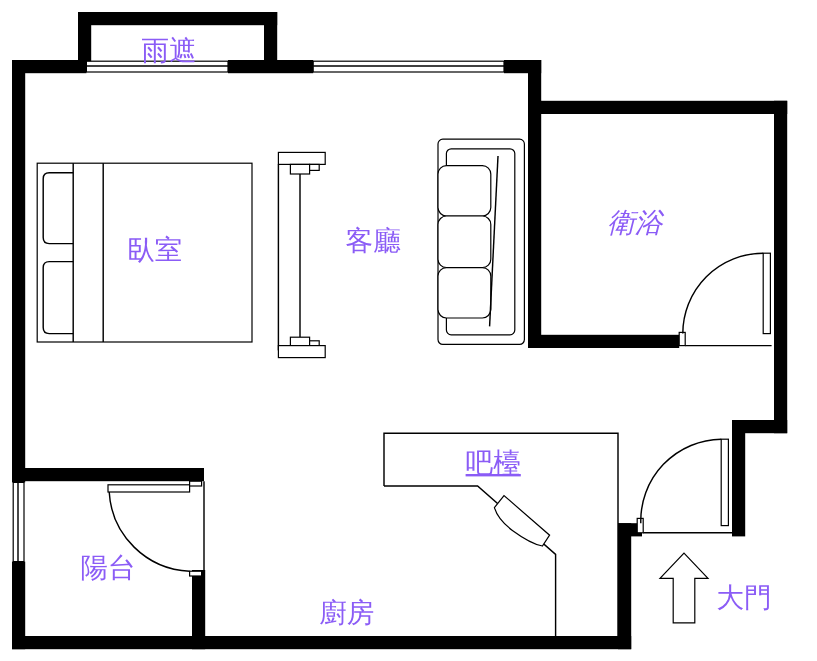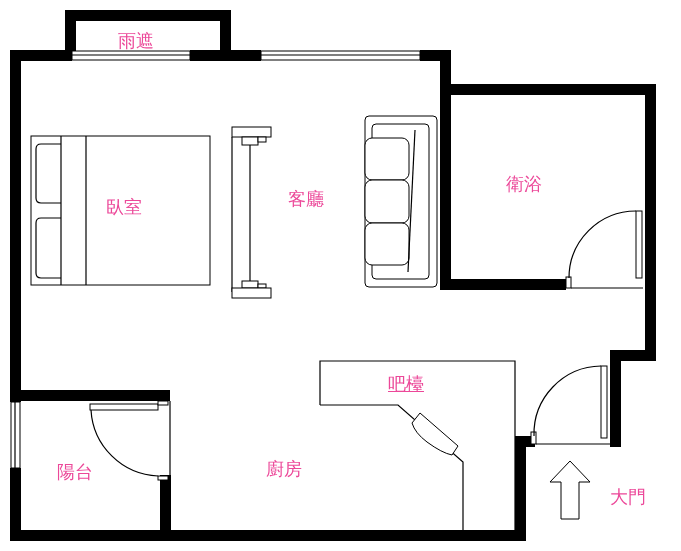--- a/index.html
+++ b/index.html
@@ -4,22 +4,22 @@
 <style>
   html, body { margin: 0; padding: 0; background: #ffffff; }
   body { width: 681px; height: 551px; overflow: hidden; position: relative; }
   #plan { position: absolute; left: 0; top: 0; width: 681px; height: 551px; }
   .wall { fill: #000000; }
   .line { fill: none; stroke: #000000; stroke-width: 1.2; }
   .thin { fill: #ffffff; stroke: #000000; stroke-width: 1; }
   .label {
     position: absolute;
     font-family: "DejaVu Sans", sans-serif;
-    font-size: 18px;
-    color: #ec4899;
+    font-size: 23px;
+    color: #8b5cf6;
     white-space: nowrap;
     line-height: 1;
   }
 </style>
 </head>
 <body>
 
 <svg id="plan" viewBox="0 0 681 551" xmlns="http://www.w3.org/2000/svg">
 
   <g>
@@ -127,17 +127,17 @@
   </g>
 
   <g>
     <path class="thin" d="M570 461 L590 482 H579 V519 H561 V482 H550 Z"></path>
   </g>
 </svg>
 
 <div class="label" style="left:118px; top:32px;">雨遮</div>
 <div class="label" style="left:106px; top:198px;">臥室</div>
 <div class="label" style="left:288px; top:190px;">客廳</div>
-<div class="label" style="left:506px; top:175px;">衛浴</div>
+<div class="label" style="left:506px; top:175px;font-style:italic;">衛浴</div>
 <div class="label" style="left:388px; top:375px;text-decoration:underline;">吧檯</div>
-<div class="label" style="left:57px; top:463px;">陽台</div>
-<div class="label" style="left:266px; top:460px;text-align:center;">廚房</div>
-<div class="label" style="left:597px; top:488px;margin-left:13px;">大門</div>
+<div class="label" style="left:67px; top:463px;">陽台</div>
+<div class="label" style="left:266px; top:500px;text-align:center;">廚房</div>
+<div class="label" style="left:597px; top:488px;">大門</div>
 
 </body></html>

